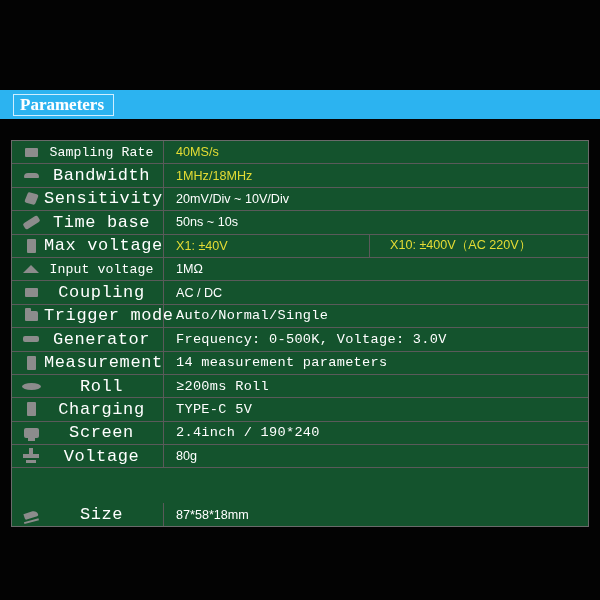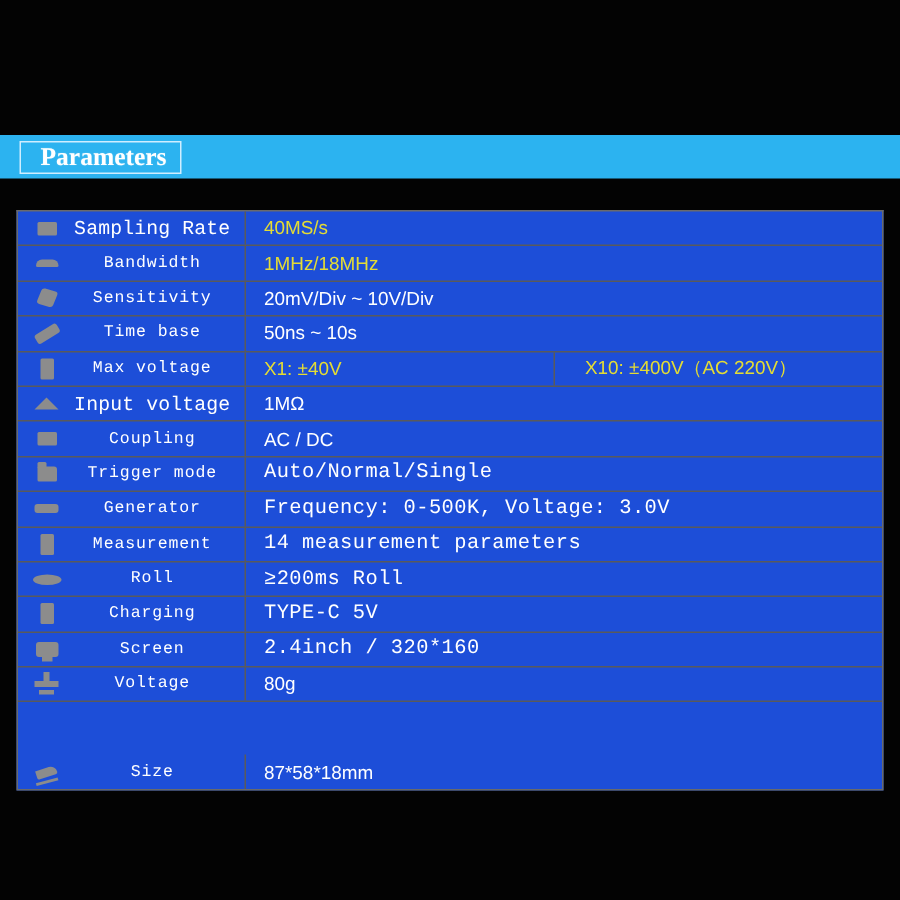--- a/index.html
+++ b/index.html
@@ -27,21 +27,21 @@
     top: 90px;
     width: 600px;
     height: 29px;
     background: #2cb3f0;
     display: flex;
     align-items: center;
   }
   .banner-box {
     margin-left: 13px;
     border: 1px solid #cfeeff;
-    padding: 1px 9px 2px 13px;
+    padding: 1px 9px 2px 6px;
     line-height: 1;
   }
   .banner-title {
     font-family: "Liberation Serif", "DejaVu Serif", serif;
     font-weight: bold;
     font-size: 17px;
     color: #ffffff;
     letter-spacing: 0px;
     white-space: nowrap;
     text-shadow: 0 0 1px rgba(255,255,255,0.35);
@@ -49,21 +49,21 @@
 
   
   .table {
     position: absolute;
     left: 11px;
     top: 140px;
     width: 578px;
     border: 1px solid #6a6a6a;
     border-bottom: none;
     box-sizing: border-box;
-    background: #1d4ed8;
+    background: #14532d;
   }
   .row {
     display: flex;
     align-items: stretch;
     height: 23.4px;
     border-bottom: 1px solid #5a5a5a;
     box-sizing: border-box;
   }
   .row:last-child { border-bottom: 1px solid #6a6a6a; margin-top: 35px; }
 
@@ -81,21 +81,21 @@
     flex: 0 0 26px;
     display: flex;
     align-items: center;
     justify-content: center;
   }
   .label-text {
     flex: 1 1 auto;
     text-align: center;
     color: #ffffff;
     font-family: "Liberation Mono", "DejaVu Sans Mono", monospace;
-    font-size: 11px;
+    font-size: 17px;
     letter-spacing: 0.6px;
     white-space: nowrap;
     padding-right: 4px;
   }
   .label-text.tight { font-size: 13.2px; letter-spacing: 0.1px; }
 
   .cell-value {
     flex: 1 1 auto;
     display: flex;
     align-items: center;
@@ -279,21 +279,21 @@
         </div>
         <div class="cell-value mono">TYPE-C 5V</div>
       </div>
       <div class="row">
         <div class="cell-label">
           <div class="icon-wrap">
             <span class="ic ic-monitor"></span>
           </div>
           <div class="label-text">Screen</div>
         </div>
-        <div class="cell-value mono">2.4inch / 320*160</div>
+        <div class="cell-value mono">2.4inch / 190*240</div>
       </div>
       <div class="row">
         <div class="cell-label">
           <div class="icon-wrap">
             <span class="ic ic-weight"></span>
           </div>
           <div class="label-text">Voltage</div>
         </div>
         <div class="cell-value sans">80g</div>
       </div>

